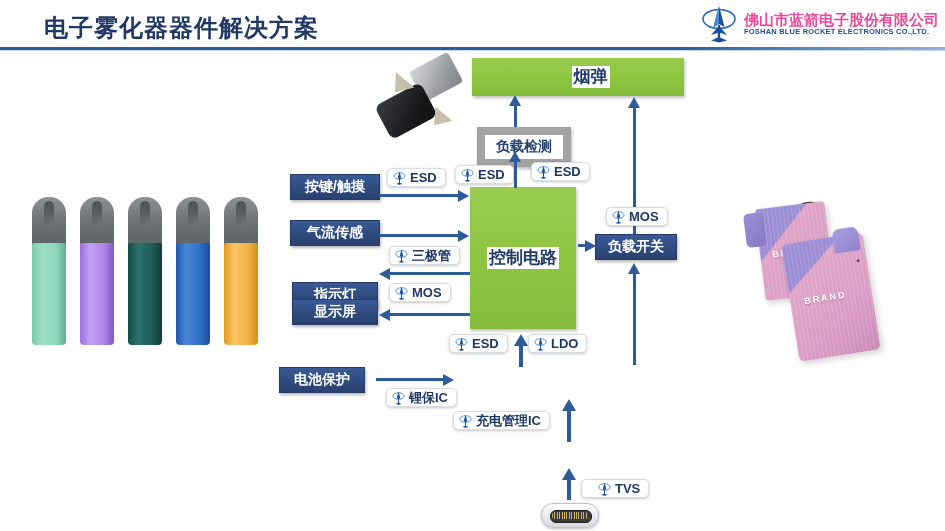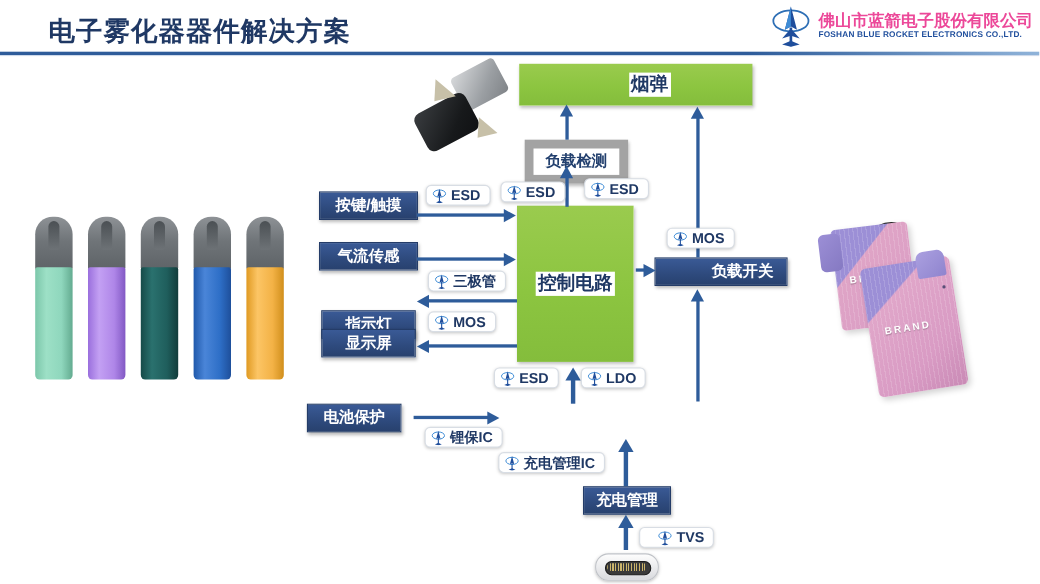--- a/index.html
+++ b/index.html
@@ -208,21 +208,21 @@
 
   <div class="gbox" style="left:470px;top:187px;width:106px;height:142px;">
     <span>控制电路</span>
   </div>
 
 
   <div class="nbox hollow" style="left:477px;top:127px;width:78px;height:24px;">
     <span>负载检测</span>
   </div>
 
-  <div class="nbox" style="left:595px;top:234px;width:80px;height:24px;padding-left:39px;">
+  <div class="nbox" style="left:595px;top:234px;width:80px;height:24px;">
     <span>负载开关</span>
   </div>
 
   <div class="nbox" style="left:290px;top:174px;width:88px;height:24px;">
     <span>按键/触摸</span>
   </div>
 
   <div class="nbox" style="left:290px;top:220px;width:88px;height:24px;">
     <span>气流传感</span>
   </div>
@@ -232,23 +232,20 @@
   </div>
 
   <div class="nbox" style="left:292px;top:299px;width:84px;height:24px;">
     <span>显示屏</span>
   </div>
 
   <div class="nbox" style="left:279px;top:367px;width:84px;height:24px;">
     <span>电池保护</span>
   </div>
 
-  <div class="nbox" style="left:530px;top:442px;width:78px;height:24px;">
-    <span>充电管理</span>
-  </div>
 
   <div class="arr">
     <div class="shaft" style="left:514px;top:104px;width:3px;height:23px;"></div>
     <div class="head" style="left:509px;top:95px;border-left:6.5px solid transparent;border-right:6.5px solid transparent;border-bottom:11px solid #2E5C9A;"></div>
   </div>
 
   <div class="arr">
     <div class="shaft" style="left:514px;top:160px;width:3px;height:28px;"></div>
     <div class="head" style="left:509px;top:151px;border-left:6.5px solid transparent;border-right:6.5px solid transparent;border-bottom:11px solid #2E5C9A;"></div>
   </div>

